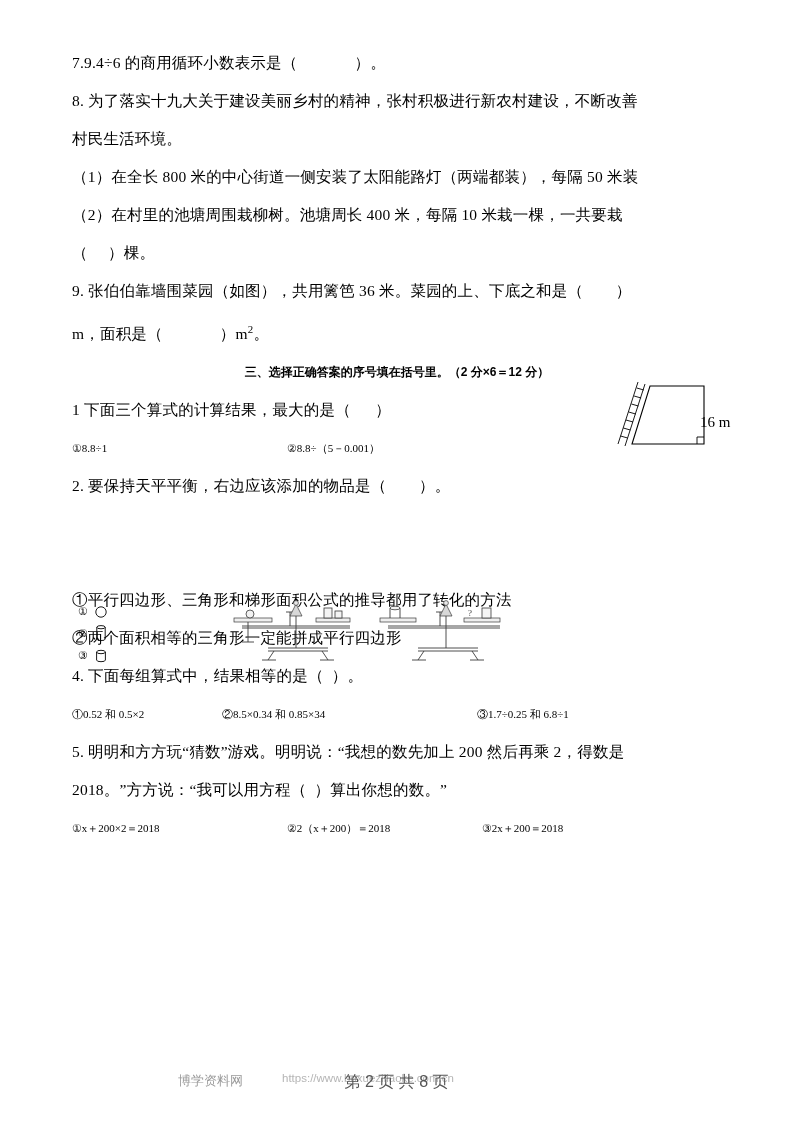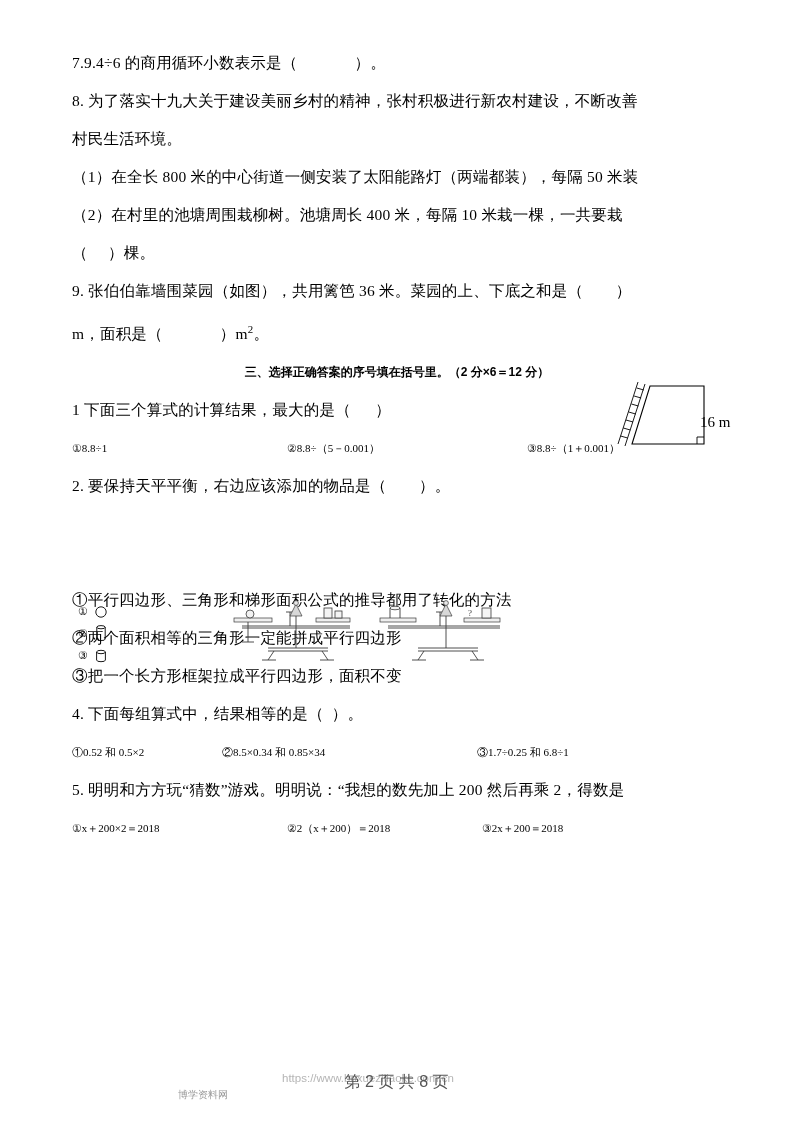--- a/index.html
+++ b/index.html
@@ -107,23 +107,23 @@
     top: 1072px;
     width: 793px;
     text-align: center;
     font-size: 11px;
     color: #b9b9b9;
     font-family: "Liberation Sans", sans-serif;
   }
   .footer .wm-left {
     position: absolute;
     left: 178px;
-    top: 16px;
+    top: 0;
     color: #9a9a9a;
-    font-size: 10px;
+    font-size: 13px;
   }
   .footer .wm-center {
     position: absolute;
     left: 282px;
     top: 0;
     color: #b5b5b5;
     font-size: 11.5px;
   }
   .footer .pagenum {
     position: absolute;
@@ -150,38 +150,37 @@
     <div class="line">（     ）棵。</div>
     <div class="line">9. 张伯伯靠墙围菜园（如图），共用篱笆 36 米。菜园的上、下底之和是（        ）</div>
     <div class="line"><span>m，面积是（              ）m</span><span class="sub">2</span><span>。</span></div>
 
     <div class="heading">三、选择正确答案的序号填在括号里。（2 分×6＝12 分）</div>
 
     <div class="line">1 下面三个算式的计算结果，最大的是（      ）</div>
     <div class="opt-row q1-opts">
       <span>①8.8÷1</span>
       <span>②8.8÷（5－0.001）</span>
-      <span>③8.8÷（1＋0.001）</span>
     </div>
 
     <div class="line">2. 要保持天平平衡，右边应该添加的物品是（        ）。</div>
     <div style="height:76px"></div>
 
     <div class="line">①平行四边形、三角形和梯形面积公式的推导都用了转化的方法</div>
     <div class="line">②两个面积相等的三角形一定能拼成平行四边形</div>
-    <div class="line">③把一个长方形框架拉成平行四边形，面积不变</div>
 
     <div class="line">4. 下面每组算式中，结果相等的是（  ）。</div>
     <div class="opt-row q4-opts">
       <span>①0.52 和 0.5×2</span>
       <span>②8.5×0.34 和 0.85×34</span>
       <span>③1.7÷0.25 和 6.8÷1</span>
     </div>
 
     <div class="line">5. 明明和方方玩“猜数”游戏。明明说：“我想的数先加上 200 然后再乘 2，得数是</div>
+    <div class="line">2018。”方方说：“我可以用方程（  ）算出你想的数。”</div>
     <div class="opt-row q5-opts">
       <span>①x＋200×2＝2018</span>
       <span>②2（x＋200）＝2018</span>
       <span>③2x＋200＝2018</span>
     </div>
 
   </div>
 
   <div class="fig-garden">
     <svg width="120" height="76" viewBox="0 0 120 76" xmlns="http://www.w3.org/2000/svg">

